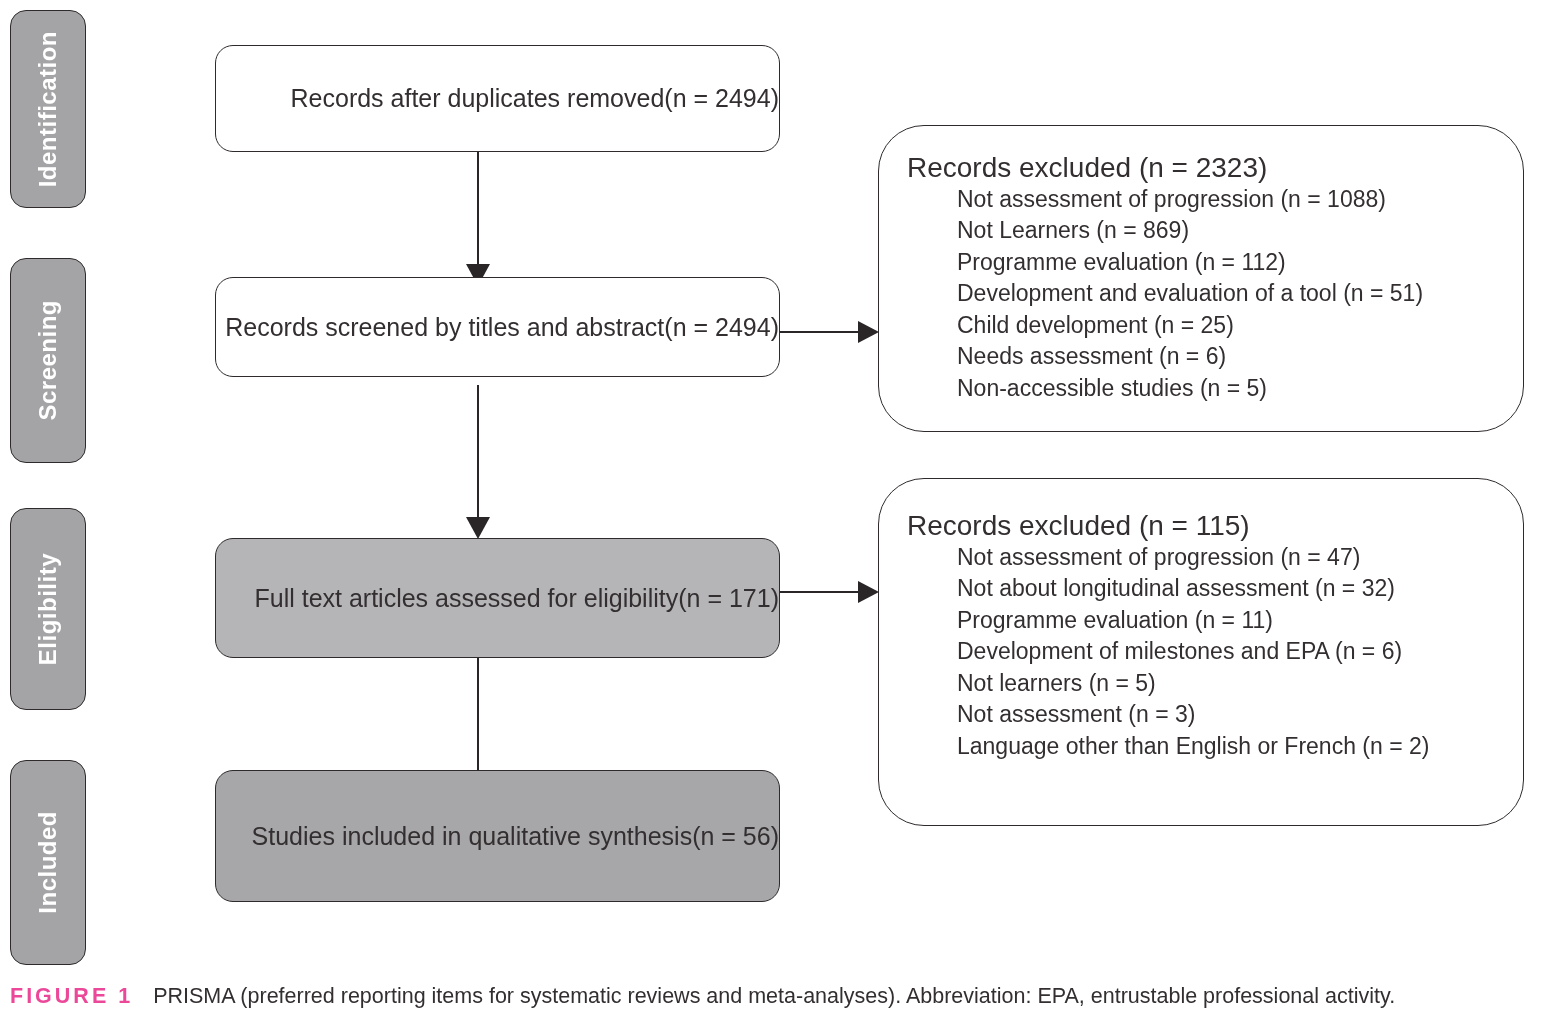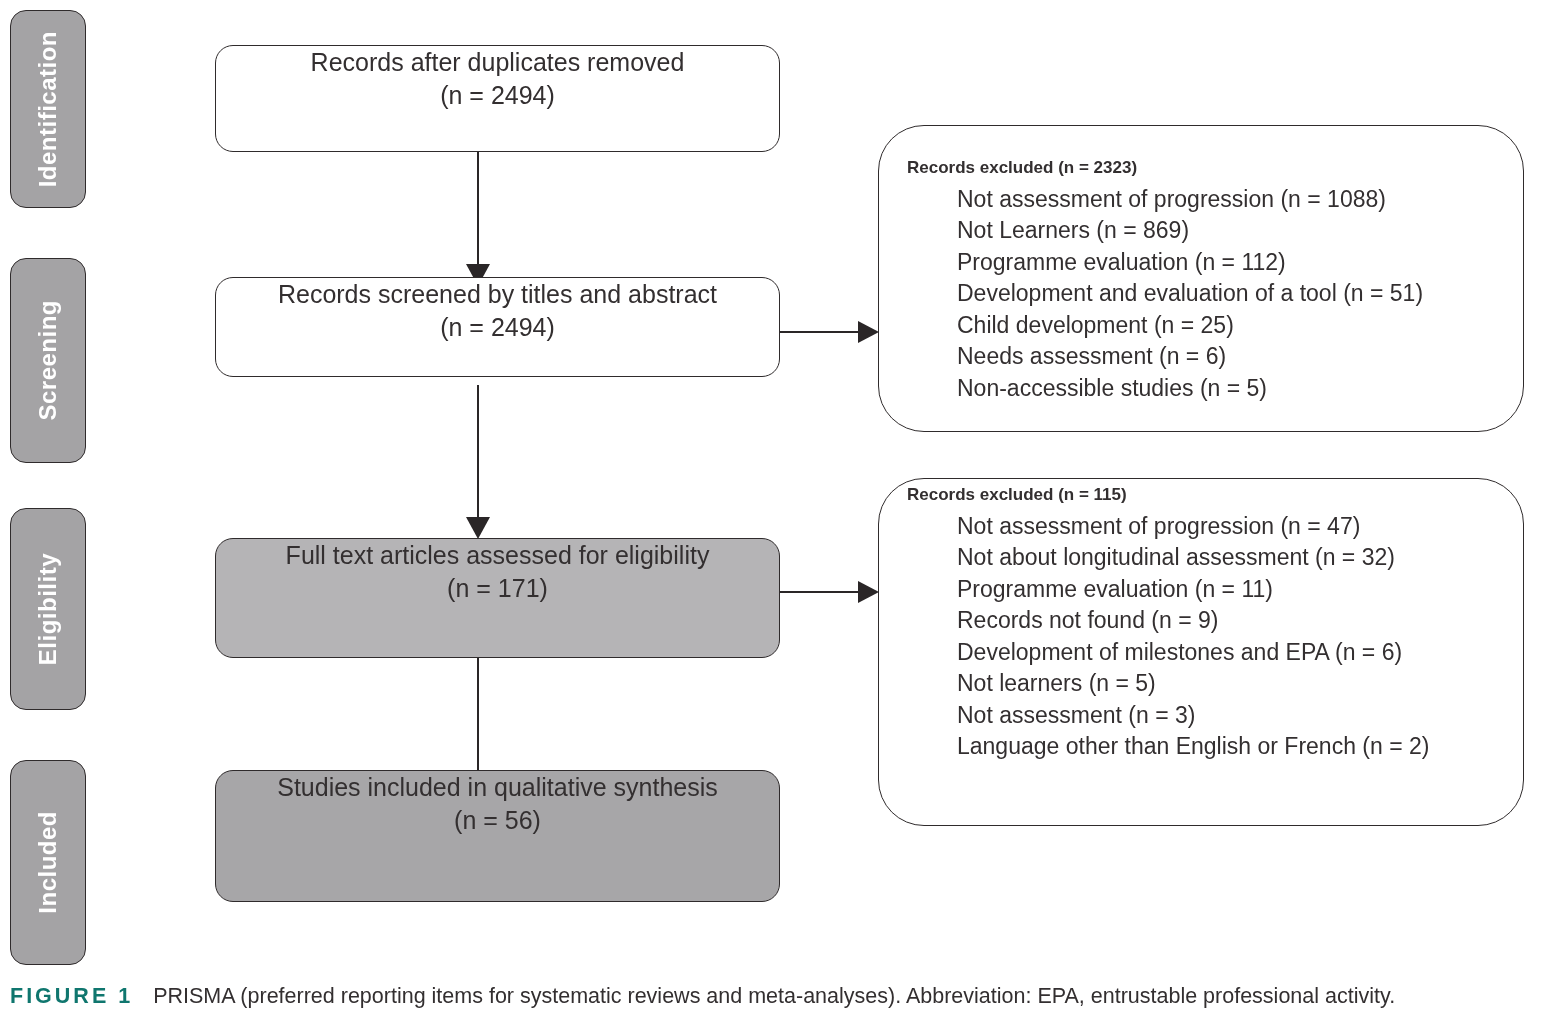--- a/index.html
+++ b/index.html
@@ -40,23 +40,23 @@
 
   
   .flow-box {
     position: absolute;
     left: 215px;
     width: 565px;
     border: 1.5px solid #2f2b2c;
     border-radius: 18px;
     background: #ffffff;
     display: flex;
-    flex-direction: column;
+    flex-direction: row;
     align-items: center;
-    justify-content: flex-start;
+    justify-content: flex-end;
     text-align: center;
     font-size: 25px;
     line-height: 33px;
   }
   .flow-box-1 { top: 45px;  height: 107px; }
   .flow-box-2 { top: 277px; height: 100px; }
   .flow-box-3 { top: 538px; height: 120px; background: #b5b4b6; }
   .flow-box-4 { top: 770px; height: 132px; background: #a7a6a8; }
 
   
@@ -65,43 +65,43 @@
     left: 878px;
     width: 646px;
     border: 1.5px solid #2f2b2c;
     border-radius: 46px;
     background: #ffffff;
     padding-left: 28px;
     font-size: 23px;
     line-height: 31.5px;
   }
   .excl-box-1 { top: 125px; height: 307px; padding-top: 26px; }
-  .excl-box-2 { top: 478px; height: 348px; }
-  .excl-heading { font-size: 17px; font-weight: bold; }
+  .excl-box-2 { top: 478px; height: 348px; padding-top: 31px; }
+  .excl-heading { font-size: 28px; }
   .excl-item { padding-left: 50px; white-space: nowrap; }
 
   
   .connectors { position: absolute; inset: 0; pointer-events: none; }
   .connectors line { stroke: #2a2627; stroke-width: 2; }
   .connectors polygon { fill: #2a2627; }
 
   
   .caption {
     position: absolute;
     left: 10px;
     top: 984px;
     width: 1540px;
     font-size: 21.5px;
     white-space: nowrap;
   }
   .caption .cap-label {
     font-weight: bold;
     letter-spacing: 3px;
     margin-right: 20px;
-    color: #0f766e;
+    color: #ec4899;
   }
 </style>
 </head>
 <body>
 
 <div class="figure">
 
   <div class="stage stage-identification">
     <span>Identification</span>
   </div>
@@ -153,21 +153,20 @@
     <div class="excl-item">Child development (n = 25)</div>
     <div class="excl-item">Needs assessment (n = 6)</div>
     <div class="excl-item">Non-accessible studies (n = 5)</div>
   </div>
 
   <div class="excl-box excl-box-2">
     <div class="excl-heading">Records excluded (n = 115)</div>
     <div class="excl-item">Not assessment of progression (n = 47)</div>
     <div class="excl-item">Not about longitudinal assessment (n = 32)</div>
     <div class="excl-item">Programme evaluation (n = 11)</div>
-    <div class="excl-item">Records not found (n = 9)</div>
     <div class="excl-item">Development of milestones and EPA (n = 6)</div>
     <div class="excl-item">Not learners (n = 5)</div>
     <div class="excl-item">Not assessment (n = 3)</div>
     <div class="excl-item">Language other than English or French (n = 2)</div>
   </div>
 
   <div class="caption">
     <span class="cap-label">FIGURE 1</span><span>PRISMA (preferred reporting items for systematic reviews and meta-analyses). Abbreviation: EPA, entrustable professional activity.</span>
   </div>
 

